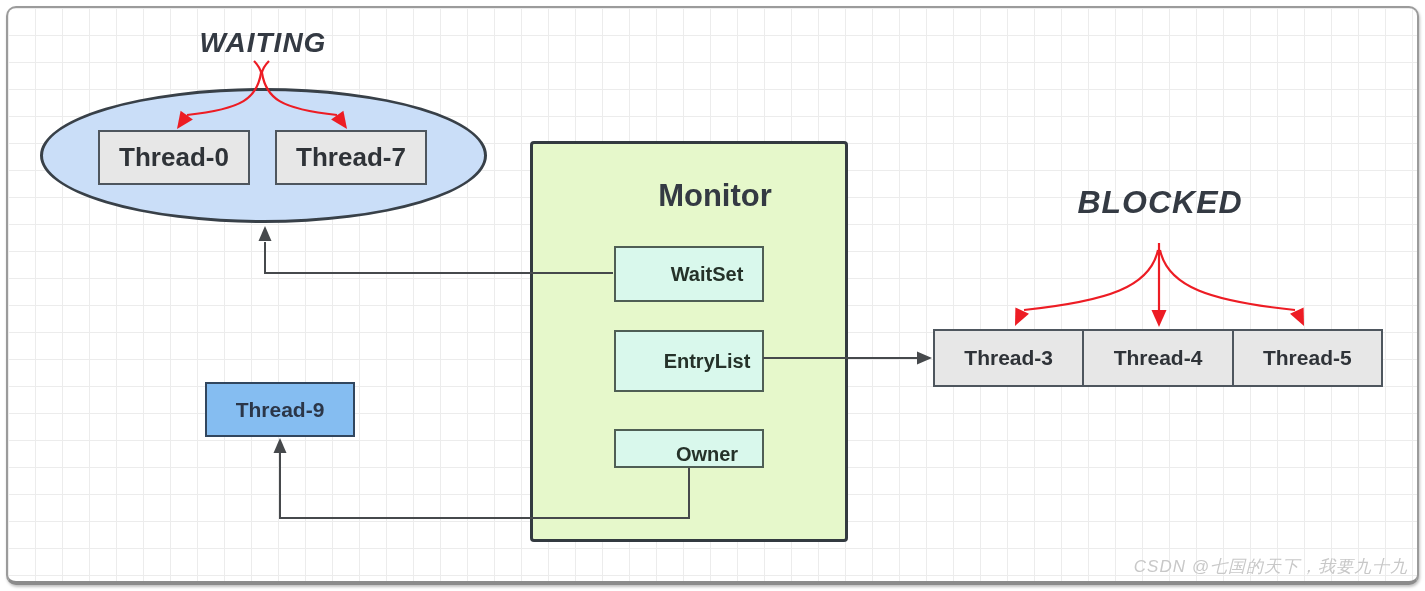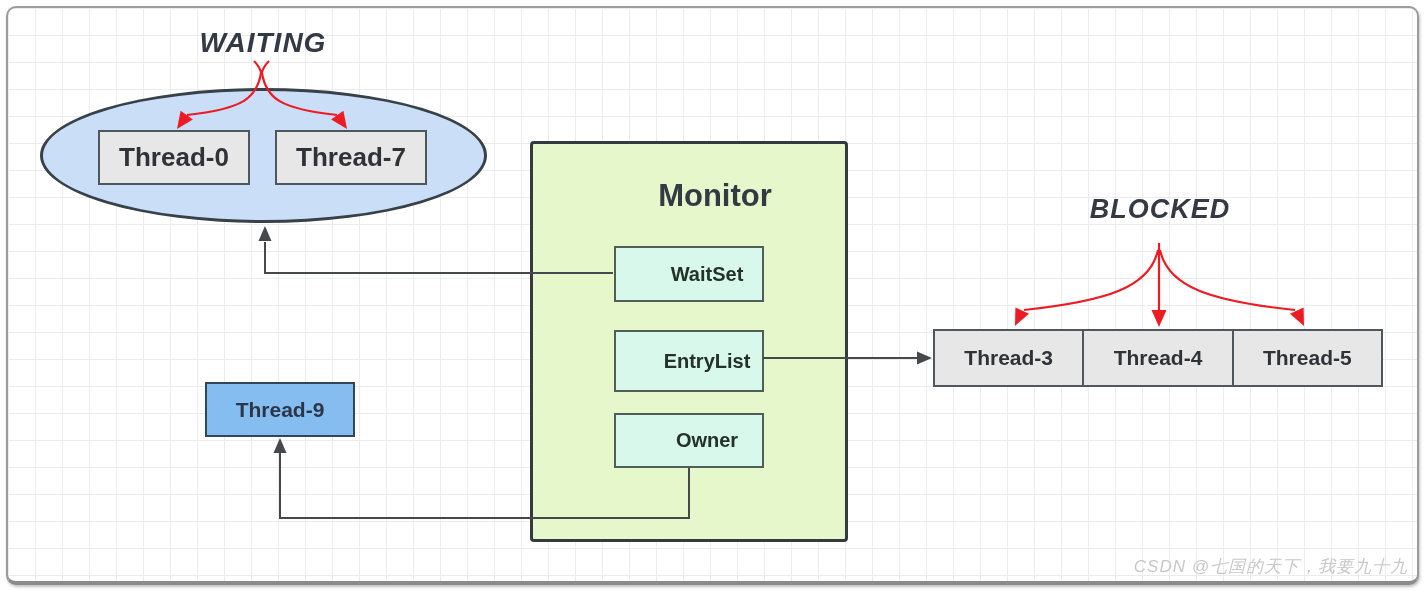--- a/index.html
+++ b/index.html
@@ -67,42 +67,42 @@
   }
   .slot{
     left:614px;width:150px;
     display:flex;align-items:center;justify-content:center;
     background:var(--slot-fill);
     border:2px solid var(--slot-border);
     font-weight:bold;font-size:20px;color:#253229;padding-left:36px;
   }
   .slot-waitset{top:246px;height:56px;}
   .slot-entrylist{top:330px;height:62px;}
-  .slot-owner{top:413px;height:55px;}
+  .slot-owner{top:429px;height:39px;align-items:flex-end;}
   .thread2{
     left:205px;top:382px;width:150px;height:55px;
     display:flex;align-items:center;justify-content:center;
     background:var(--thread2-fill);
     border:2px solid var(--thread2-border);
     font-weight:bold;font-size:21px;color:#2b3648;
   }
   .blocked-row{
     left:933px;top:329px;width:450px;height:58px;
     display:flex;
     border:2px solid var(--thread-gray-border);
     background:var(--thread-gray-fill);
   }
   .blocked-row .cell{
     flex:1;display:flex;align-items:center;justify-content:center;
     font-weight:bold;font-size:21px;color:var(--label-dark);
     border-left:2px solid var(--thread-gray-border);
   }
   .blocked-row .cell:first-child{border-left:none;}
   .waiting-title{left:153px;top:27px;width:220px;}
-  .blocked-title{left:1050px;top:194px;width:220px;font-size:27px;}
+  .blocked-title{left:1050px;top:184px;width:220px;font-size:32px;}
   .watermark{
     right:17px;top:555px;
     font-size:17px;color:var(--watermark-color);
     letter-spacing:1px;white-space:nowrap;font-style:italic;
   }
   svg.overlay{position:absolute;left:0;top:0;pointer-events:none;}
   .red-line{stroke:var(--red);stroke-width:2.2;fill:none;}
   .red-head{fill:var(--red);stroke:none;}
   .dark-line{stroke:var(--arrow-dark);stroke-width:2;fill:none;}
   .dark-head{fill:var(--arrow-dark);stroke:none;}

